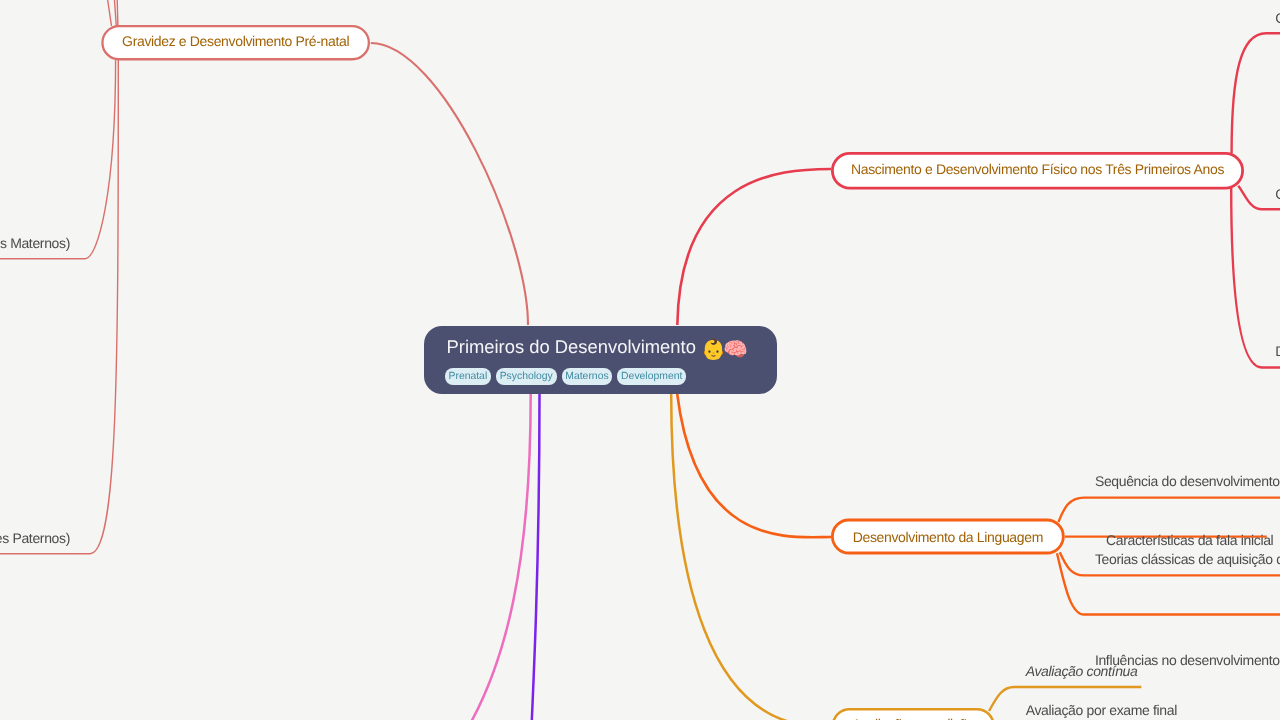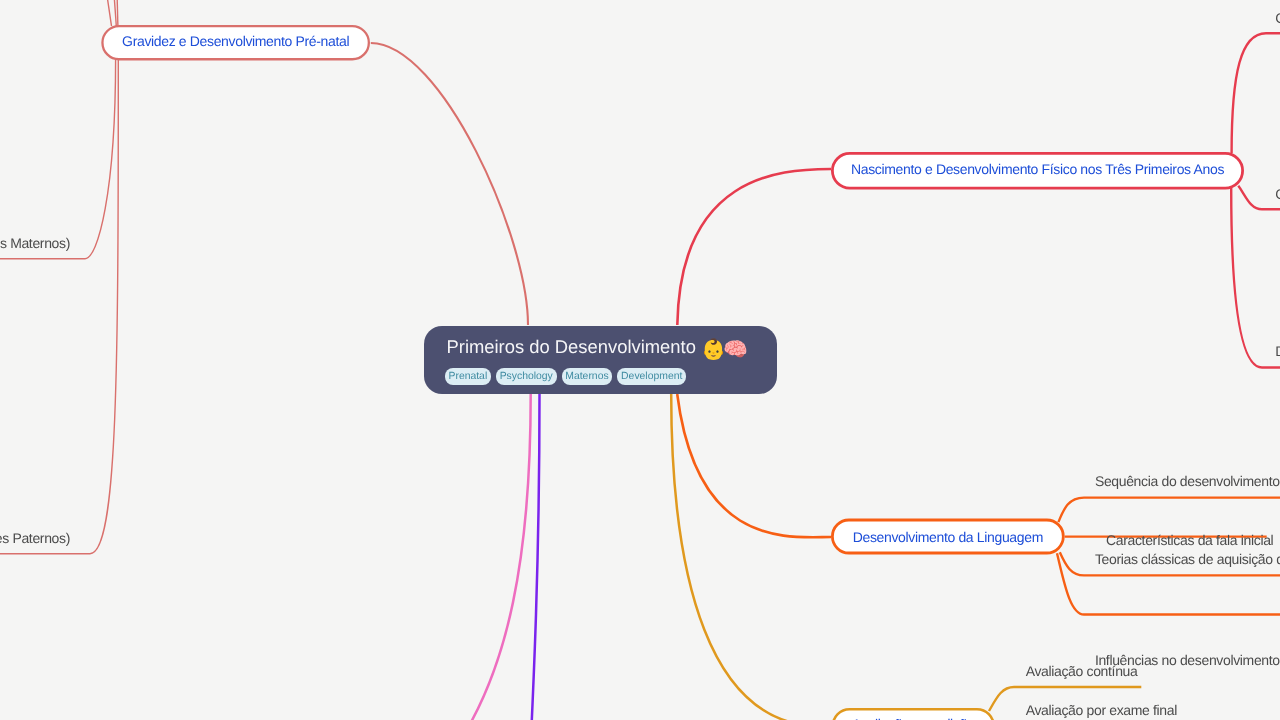--- a/index.html
+++ b/index.html
@@ -10,21 +10,21 @@
        text-rendering:geometricPrecision;}
   #canvas{position:relative;width:1280px;height:720px;background:#f5f5f4;}
 
   svg#links{position:absolute;left:0;top:0;width:1280px;height:720px;
             overflow:visible;}
   svg#links path{fill:none;stroke-linecap:butt;}
 
   
   .node{position:absolute;box-sizing:border-box;display:flex;align-items:center;
         justify-content:center;white-space:nowrap;}
-  .node .label{color:#1d4ed8;font-size:14px;letter-spacing:-0.35px;line-height:1;
+  .node .label{color:#a16207;font-size:14px;letter-spacing:-0.35px;line-height:1;
         display:block;position:relative;top:-1.6px;}
 
   
   .leaf{position:absolute;white-space:nowrap;color:#4b4b4b;font-size:14px;
         letter-spacing:-0.35px;line-height:1;}
 
   
   #root{position:absolute;left:424px;top:326px;width:353px;height:68.3px;
         background:#4c5070;border-radius:18px;box-sizing:border-box;}
   #root .title{position:absolute;left:22.5px;top:10.5px;color:#f5f5f7;
@@ -87,21 +87,21 @@
       </div>
       <div class="leaf" style="left: -7.5px; top: 236.3px;">es Maternos)</div>
       <div class="leaf" style="left: -5.2px; top: 531.3px;">es Paternos)</div>
       <div class="leaf" style="left: 1275.3px; top: 10.8px;">C</div>
       <div class="leaf" style="left: 1275.3px; top: 187.1px;">C</div>
       <div class="leaf" style="left: 1275.3px; top: 344.1px;">D</div>
       <div class="leaf" style="left: 1094.9px; top: 474.2px;">Sequência do desenvolvimento</div>
       <div class="leaf" style="left: 1106px; top: 513.2px; margin-top: 20px;">Características da fala inicial</div>
       <div class="leaf" style="left: 1094.9px; top: 552px;">Teorias clássicas de aquisição d</div>
       <div class="leaf" style="left: 1094.9px; top: 605px; margin-top: 48px;">Influências no desenvolvimento</div>
-      <div class="leaf" style="left: 1025.7px; top: 663.6px;">Avaliação contínua</div>
+      <div class="leaf" style="left: 1025.7px; top: 663.6px; font-style: italic;">Avaliação contínua</div>
       <div class="leaf" style="left: 1025.7px; top: 703.1px;">Avaliação por exame final</div>
     </div>
 
   <div id="root">
     <div class="title">
       <span class="t">Primeiros do Desenvolvimento</span>
       <span class="emoji" style="margin-left:5px">👶</span>
       <span class="emoji" style="margin-left:-2px">🧠</span>
     </div>
     <div class="tags">

